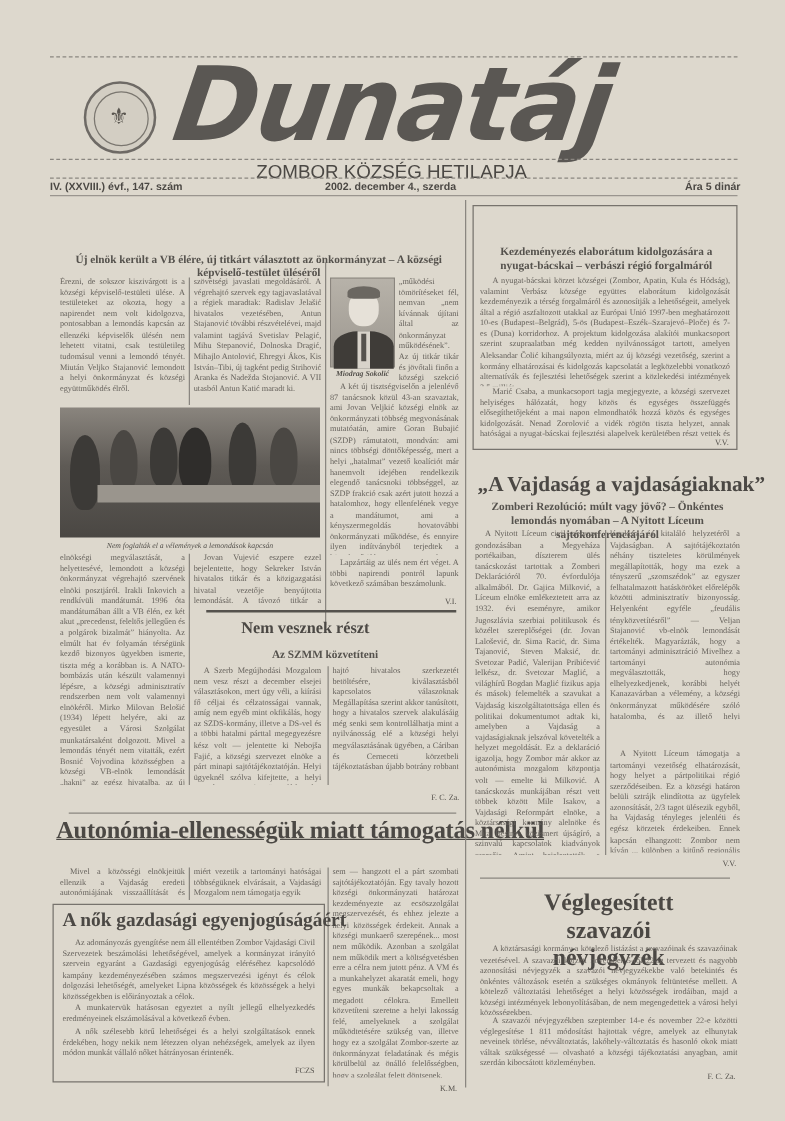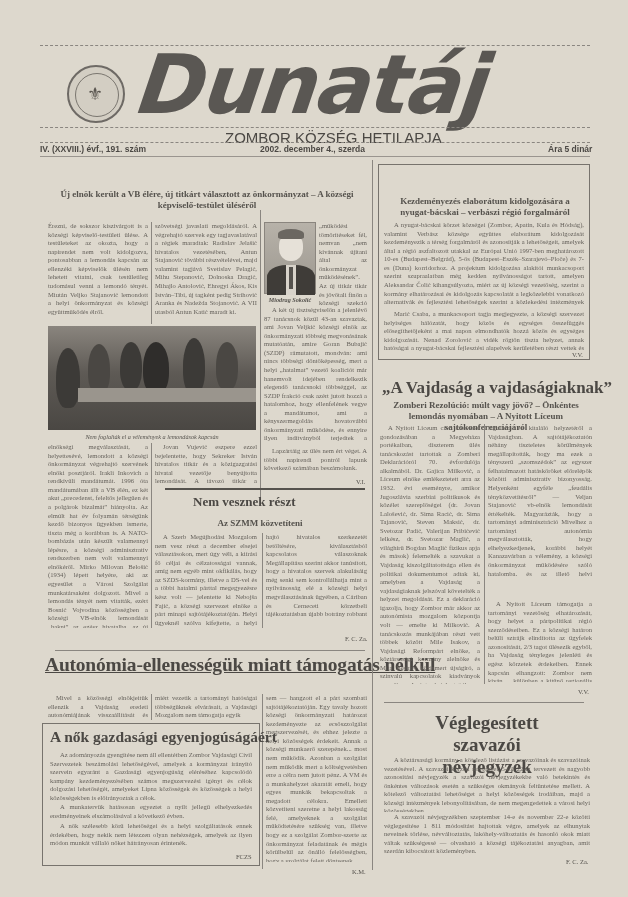--- a/index.html
+++ b/index.html
@@ -29,28 +29,28 @@
 <body>
 
 <div class="page">
 
   <div class="rule dashed" style="left:40px; top:45px; width:550px;"></div>
   <div class="seal">
       <span class="seal-glyph">⚜</span>
     </div>
   <div class="masthead">Dunatáj</div>
   <div class="rule dashed" style="left:40px; top:127px; width:550px;"></div>
-  <div class="subtitle" style="left:0; padding-left:0; text-align:left; left:205px; width:auto;margin-left:20px;">ZOMBOR KÖZSÉG HETILAPJA</div>
+  <div class="subtitle" style="left:0; padding-left:0; text-align:left; left:205px; width:auto;">ZOMBOR KÖZSÉG HETILAPJA</div>
   <div class="rule dashed" style="left:40px; top:142px; width:550px;"></div>
-  <div class="meta" style="left:40px;">IV. (XXVIII.) évf., 191. szám</div>
+  <div class="meta" style="left:40px;">IV. (XXVIII.) évf., 147. szám</div>
   <div class="meta" style="left:260px;">2002. december 4., szerda</div>
   <div class="meta" style="left:548px;">Ára 5 dinár</div>
   <div class="rule" style="left:40px; top:156px; width:550px; background:#9a958f;"></div>
 
-  <div class="deck" style="left:48px; top:189px; width:318px;">Új elnök került a VB élére, új titkárt választott az önkormányzat – A községi képviselő-testület üléséről</div>
+  <div class="deck" style="left:48px; top:202px; width:318px;">Új elnök került a VB élére, új titkárt választott az önkormányzat – A községi képviselő-testület üléséről</div>
 
   <div class="col" style="left:48px; top:222px; width:100px; height:102px;">Érezni, de sokszor kiszivárgott is a községi képviselő-testületi ülése. A testületeket az okozta, hogy a napirendet nem volt kidolgozva, pontosabban a lemondás kapcsán az ellenzéki képviselők ülésén nem lehetett vitatni, csak testületileg tudomásul venni a lemondó tényét. Miután Veljko Stajanović lemondott a helyi önkormányzat és községi együttműködés élről.</div>
   <div class="vline" style="left:151px; top:222px; height:102px;"></div>
   <div class="col" style="left:155px; top:222px; width:102px; height:102px;">szövetségi javaslati megoldásáról. A végrehajtó szervek egy tagjavaslatával a régiek maradtak: Radislav Jelašić hivatalos vezetésében, Antun Stajanović tövábbi részvételévei, majd valamint tagjává Svetislav Pelagić, Mihu Stepanović, Dolnoska Dragić, Mihajlo Antolović, Ehregyi Ákos, Kis István–Tibi, új tagként pedig Strihović Aranka és Nadežda Stojanović. A VII utasból Antun Katić maradt ki.</div>
   <div class="vline" style="left:260px; top:210px; height:290px;"></div>
 
   <div class="portrait" style="left:264px; top:222px; width:52px; height:72px;">
     <div style="position:absolute; left:14px; top:10px; width:24px; height:28px; border-radius:45%; background:#e6e1d8;"></div>
     <div style="position:absolute; left:13px; top:6px; width:26px; height:10px; border-radius:50% 50% 20% 20%; background:#6b6761;"></div>
     <div style="position:absolute; left:2px; top:42px; width:48px; height:30px; border-radius:40% 40% 0 0; background:#3f3c38;"></div>

